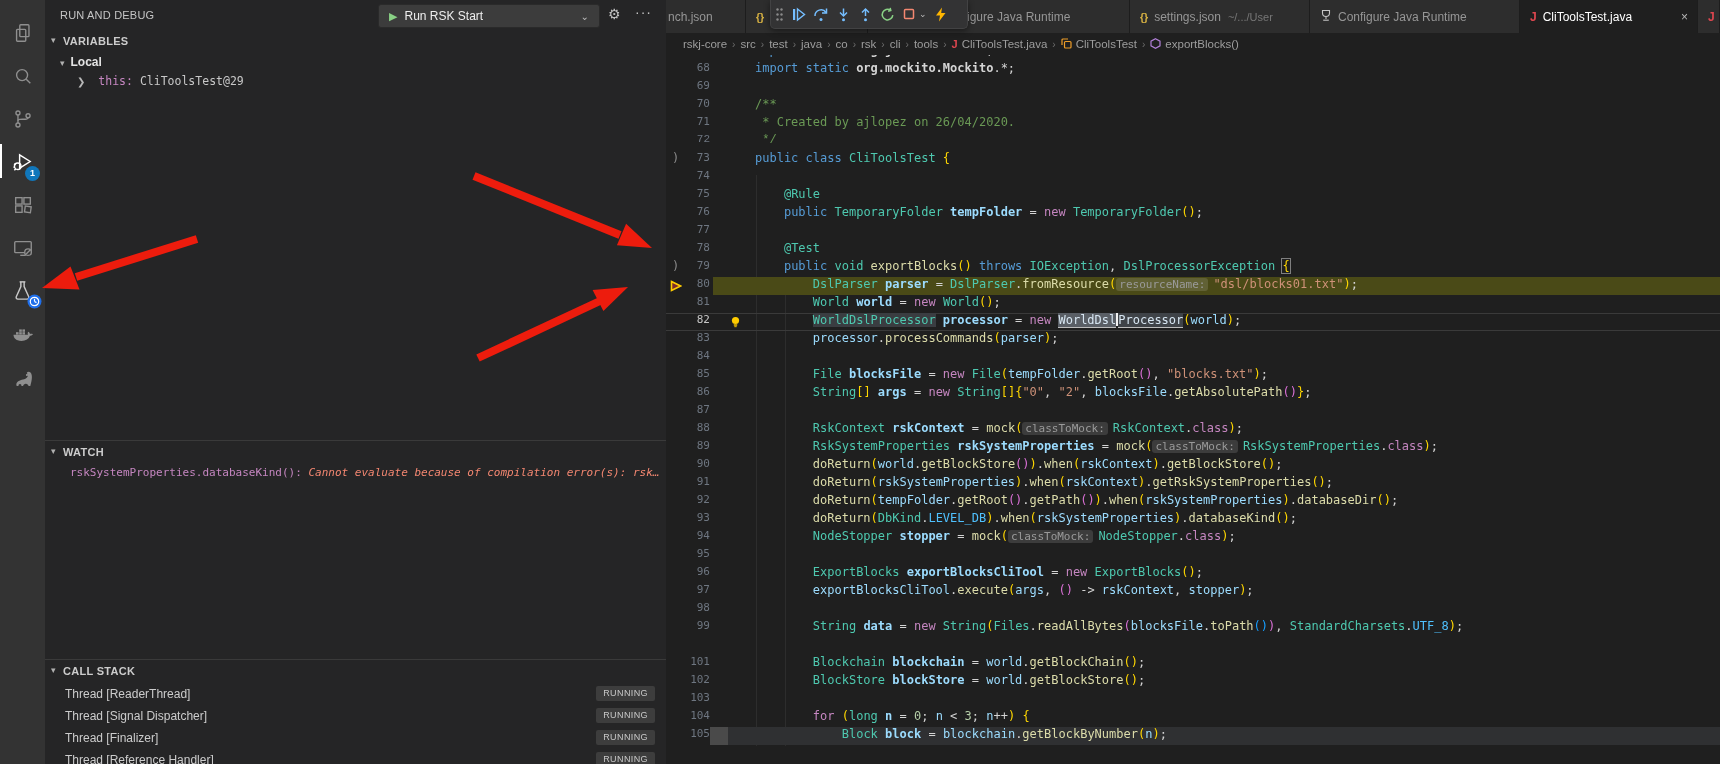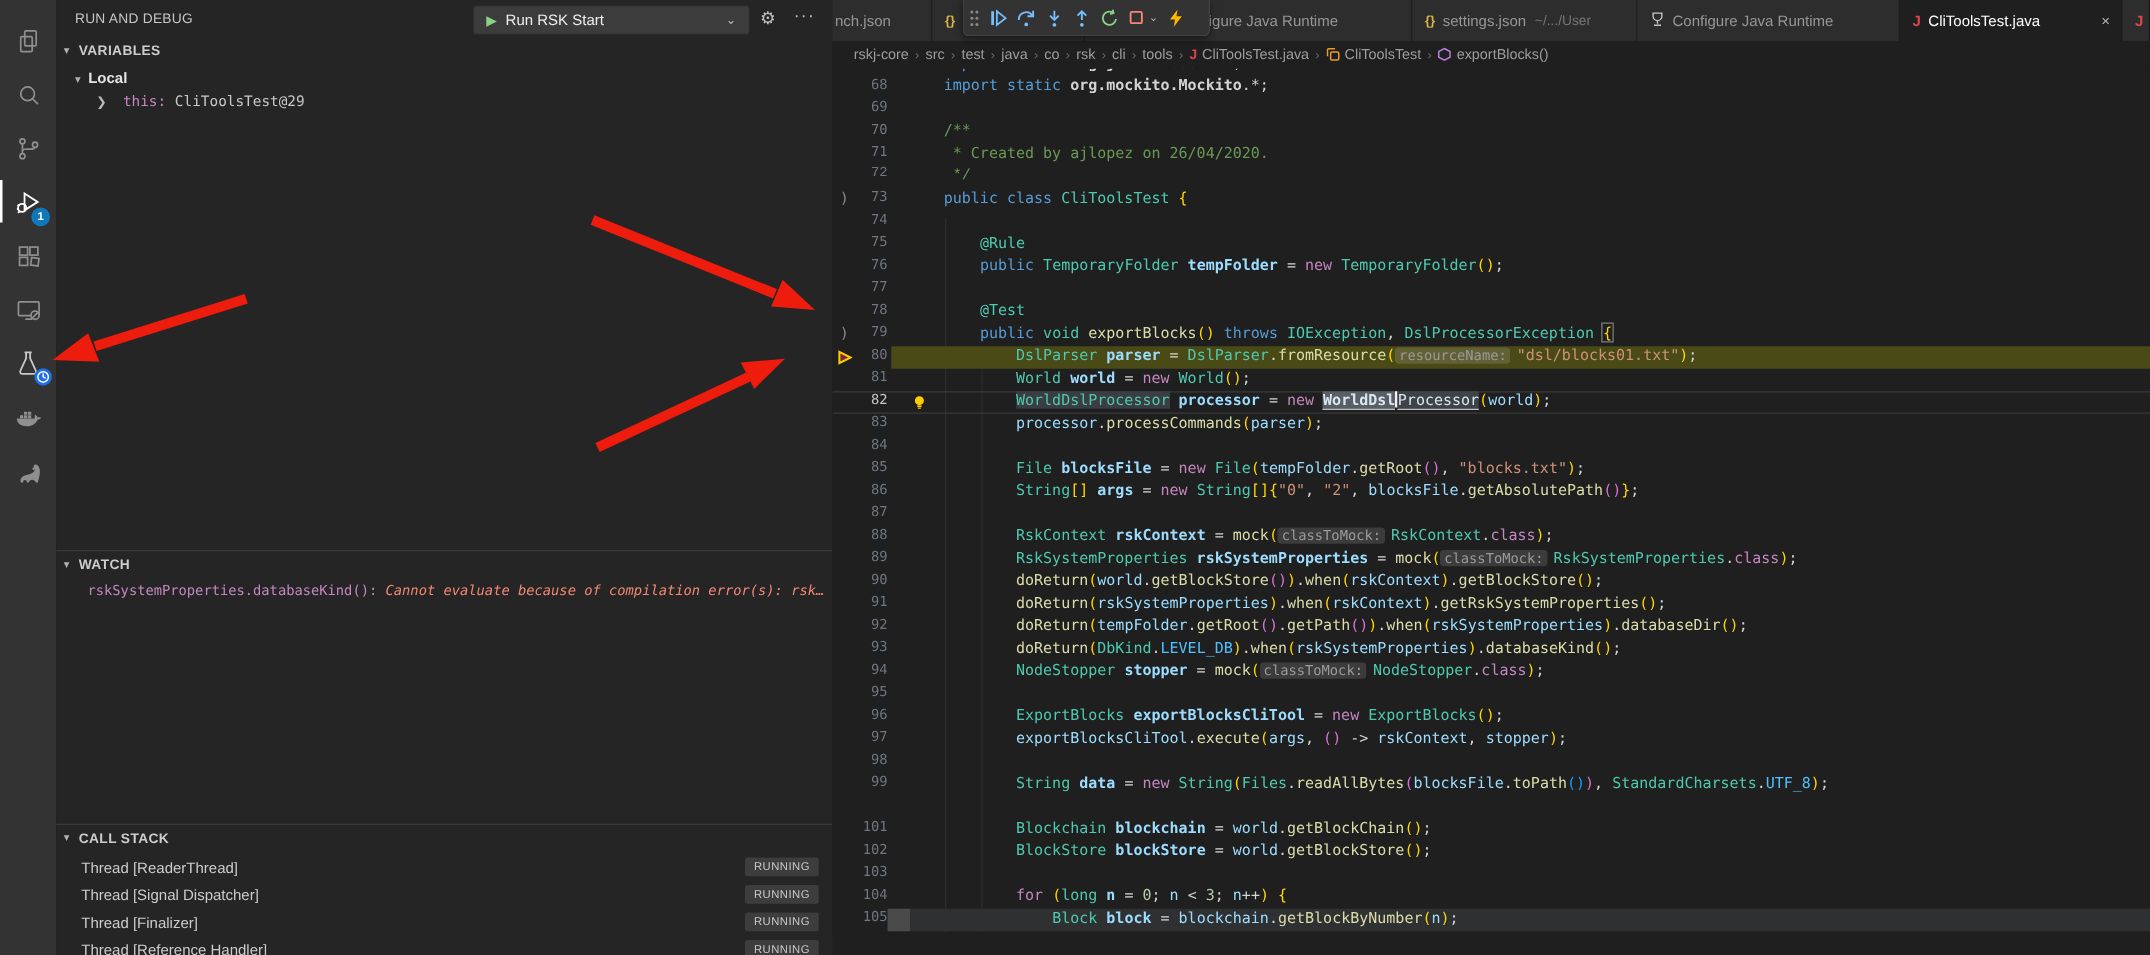--- a/index.html
+++ b/index.html
@@ -69,21 +69,21 @@
   .deco svg { margin-top:3px; }
   .bulb { position:absolute; left:64px; top:3px; }
   .codetxt { position:absolute; left:89px; top:0; }
   .c-kw{color:#569cd6} .c-ty{color:#4ec9b0} .c-vd{color:#9cdcfe;font-weight:600} .c-va{color:#9cdcfe}
   .c-fn{color:#dcdcaa} .c-st{color:#ce9178} .c-c{color:#6a9955} .c-an{color:#4ec9b0} .c-ct{color:#c586c0}
   .c-d{color:#d4d4d4} .c-nu{color:#b5cea8} .c-b1{color:#ffd700} .c-b2{color:#da70d6} .c-b3{color:#179fff}
   .c-cn{color:#4fc1ff} .c-ns{color:#d4d4d4;font-weight:600}
   .c-bm{color:#ffd700; outline:1px solid #7f7f7f;}
   .c-in{background:rgba(255,255,255,.13); color:#9a9a9a; border-radius:3px; padding:0 3px; margin-right:5px; font-size:11px;}
   .c-wh{color:#4ec9b0; background:#3a3d41;}
-  .c-sa{color:#d7e6f2; background:#5a5f66; border-bottom:1px solid #bdbdbd;font-weight:bold;}
+  .c-sa{color:#d7e6f2; background:#5a5f66; border-bottom:1px solid #bdbdbd;}
   .c-sb{color:#d7e6f2; background:#3f4348; border-bottom:1px solid #bdbdbd;}
   .caret{display:inline-block; width:2px; height:13px; background:#f2f2f2; vertical-align:-2px;}
   
   #panel { position:absolute; left:666px; top:746px; width:1054px; height:18px; background:#1f1f1f; border-top:1px solid #333; display:flex; align-items:center; }
   .ptab { font-size:10.5px; letter-spacing:.5px; color:#9d9d9d; margin-left:24px; display:flex; align-items:center; gap:8px; }
   .ptab:first-child { margin-left:19px; }
   .ptab.active { color:#e7e7e7; }
   .pbadge { background:#4d4d4d; color:#d8d8d8; border-radius:9px; font-size:9px; letter-spacing:0; padding:1px 7px; font-weight:700; }
   
   #arrows { position:absolute; left:0; top:0; width:1720px; height:764px; pointer-events:none; z-index:90; }

